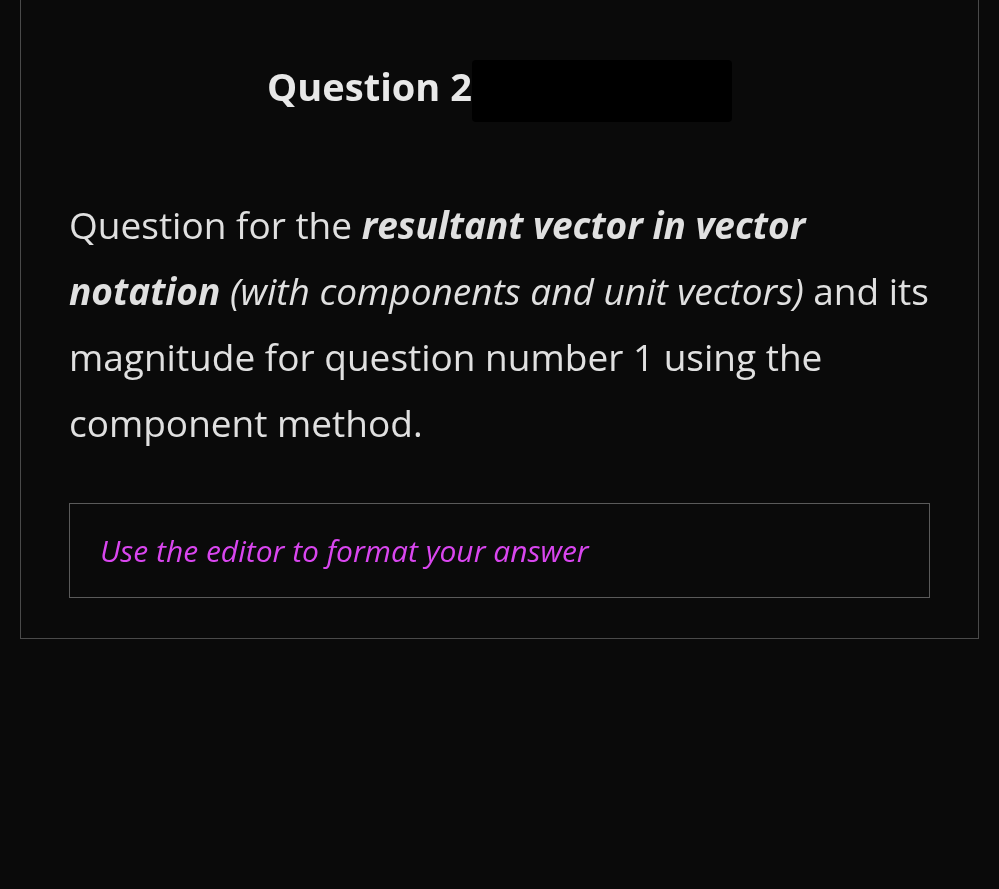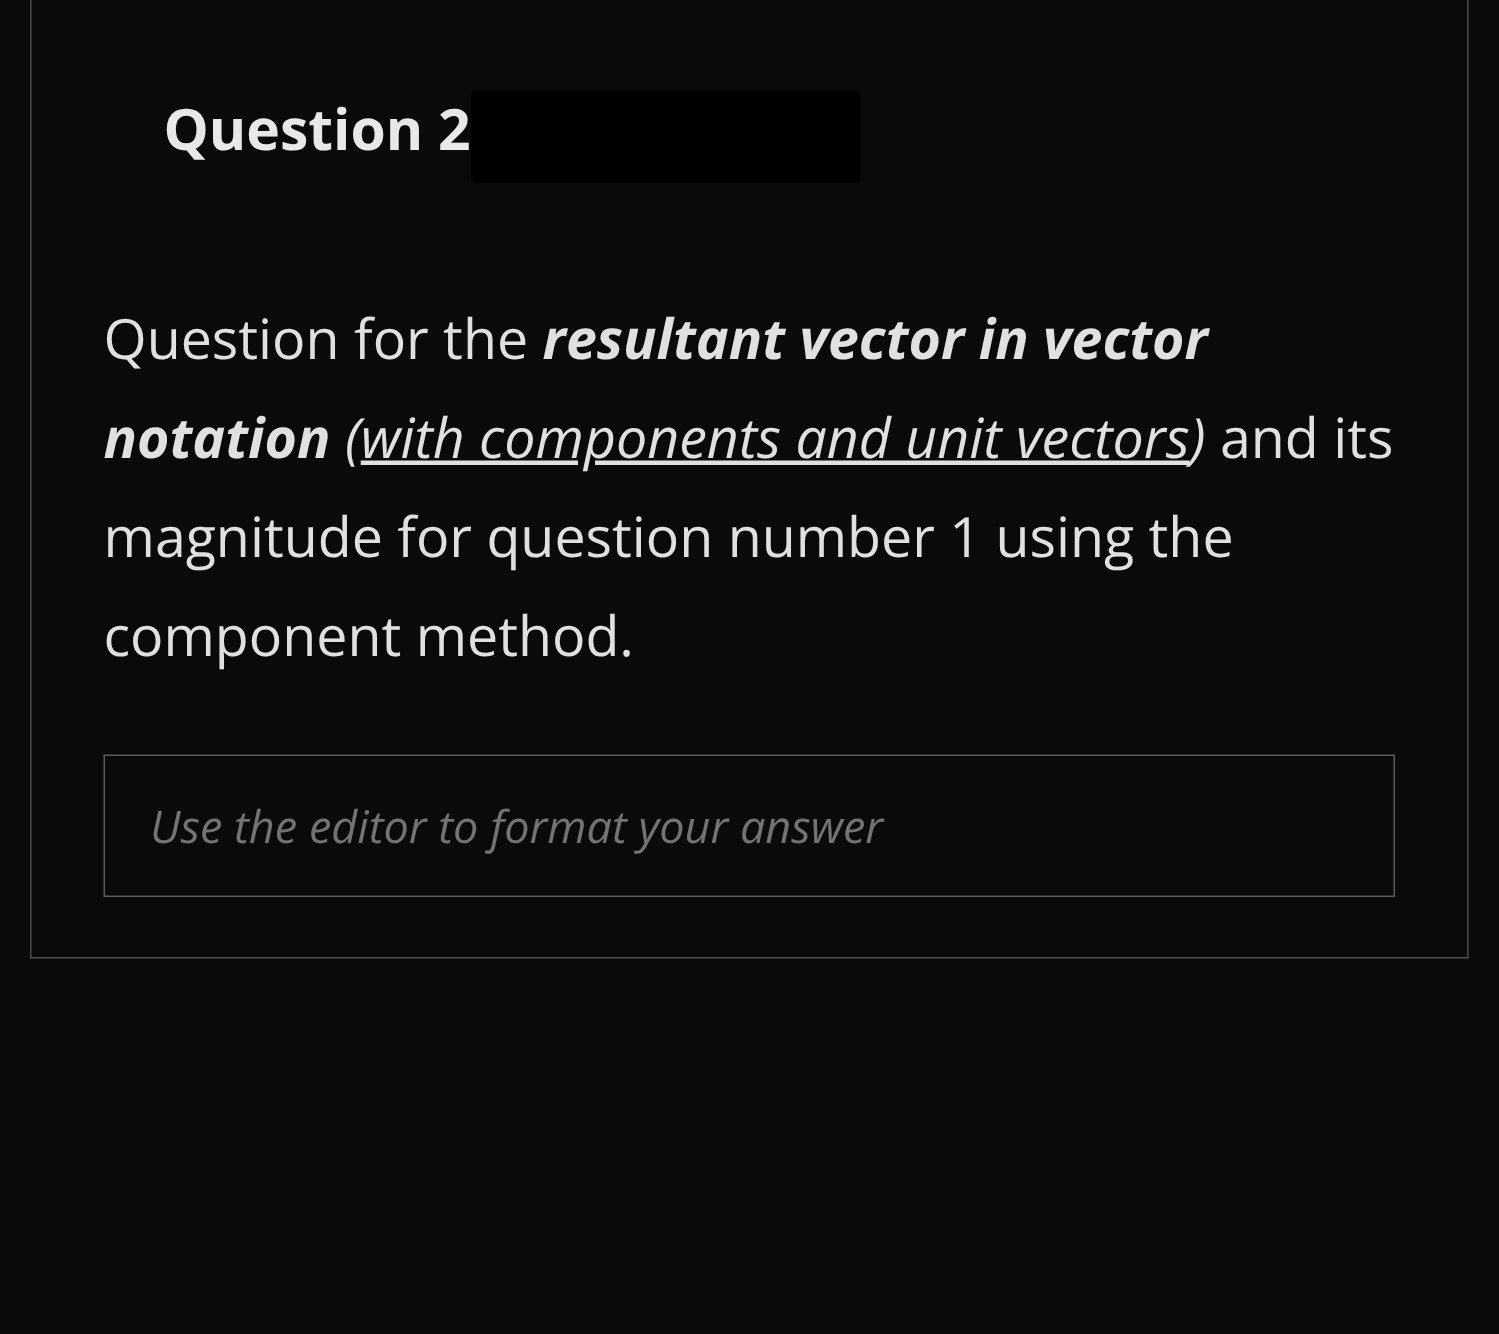--- a/index.html
+++ b/index.html
@@ -16,24 +16,23 @@
       padding: 0;
     }
     .question-container {
       border: 1px solid #4a4a4a;
       border-top: none;
       padding: 60px 48px 40px 48px;
       margin: 0 20px;
     }
     .question-header {
       display: flex;
-      justify-content: flex-start;
+      justify-content: center;
       align-items: flex-start;
       margin-bottom: 70px;
-      margin-left: 40px;
     }
     .question-title {
       font-size: 38px;
       font-weight: 700;
       color: #e8e8e8;
     }
     .header-badge {
       background-color: #000000;
       width: 260px;
       height: 62px;
@@ -47,35 +46,34 @@
     }
     .question-body p {
       margin-bottom: 48px;
     }
     .bold-italic {
       font-weight: 700;
       font-style: italic;
     }
     .italic-underline {
       font-style: italic;
-      text-decoration: underline;
     }
     .italic {
       font-style: italic;
     }
     .answer-editor {
       border: 1px solid #5a5a5a;
       padding: 26px 30px;
       margin-top: 10px;
       cursor: text;
     }
     .editor-placeholder {
       font-size: 30px;
       font-style: italic;
-      color: #737373;
+      color: #d946ef;
     }
   </style>
 </head>
 <body>
 
 <div class="question-container">
   <div class="question-header">
     <h2 class="question-title">Question 2</h2>
     <div class="header-badge"></div>
   </div>

